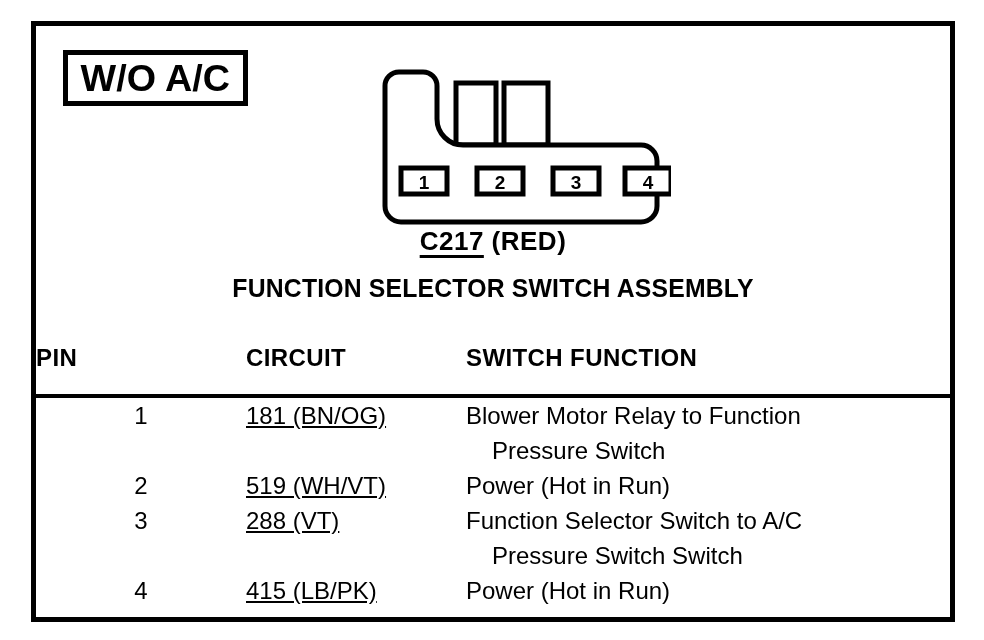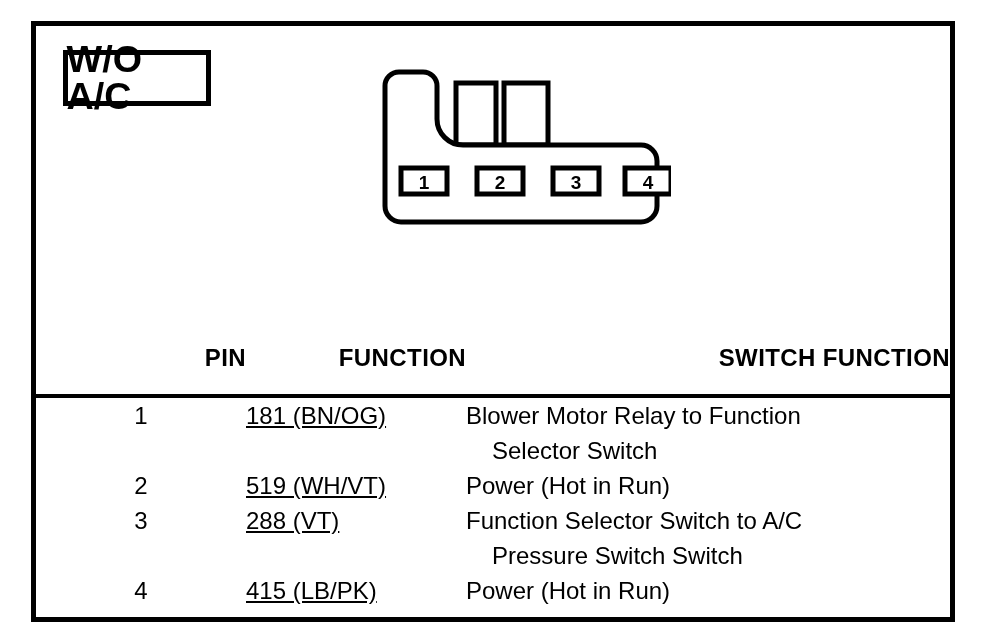--- a/index.html
+++ b/index.html
@@ -26,21 +26,21 @@
     border: 5px solid #000;
     box-sizing: border-box;
     background: #fff;
   }
 
   
   #variant-label-box {
     position: absolute;
     left: 27px;
     top: 24px;
-    width: 148px;
+    width: 185px;
     height: 56px;
     border: 5px solid #000;
     box-sizing: border-box;
     display: flex;
     align-items: center;
     justify-content: center;
   }
   #variant-label-text {
     font-size: 37px;
     font-weight: bold;
@@ -105,21 +105,21 @@
   .col-circ   { width: 220px; }
   .col-func   { width: 484px; }
 
   #table-head-row th {
     height: 72px;
     border-bottom: 4px solid #000;
     font-size: 24px;
     font-weight: bold;
     letter-spacing: 0.4px;
     vertical-align: middle;
-    text-align: right;
+    text-align: left;
   }
   .vline-l { border-left: 4px solid #000; }
 
   .body-cell {
     font-size: 24px;
     font-weight: normal;
     padding-top: 12px;
     line-height: 35px;
   }
   .cell-pin  { text-align: center; }
@@ -166,41 +166,47 @@
         <rect x="284" y="107" width="46" height="26" fill="#ffffff" stroke="#000000" stroke-width="5"></rect>
       </g>
 
       <text x="83" y="128" font-family="Liberation Sans, sans-serif" font-size="19" font-weight="bold" text-anchor="middle" fill="#000000">1</text>
       <text x="159" y="128" font-family="Liberation Sans, sans-serif" font-size="19" font-weight="bold" text-anchor="middle" fill="#000000">2</text>
       <text x="235" y="128" font-family="Liberation Sans, sans-serif" font-size="19" font-weight="bold" text-anchor="middle" fill="#000000">3</text>
       <text x="307" y="128" font-family="Liberation Sans, sans-serif" font-size="19" font-weight="bold" text-anchor="middle" fill="#000000">4</text>
     </svg>
   </div>
 
+  <div id="title-block">
+    <div id="connector-id-line">
+      <span id="connector-id">C217</span><span>&nbsp;</span><span>(RED)</span>
+    </div>
+    <div id="connector-name">FUNCTION SELECTOR SWITCH ASSEMBLY</div>
+  </div>
 
   <table id="pinout-table">
     <colgroup>
       <col class="col-pin">
         <col class="col-circ">
         <col class="col-func">
     </colgroup>
     <thead>
       <tr id="table-head-row">
         <th>PIN</th>
-        <th class="vline-l">FUNCTION</th>
+        <th class="vline-l">CIRCUIT</th>
         <th class="vline-l">SWITCH FUNCTION</th>
       </tr>
     </thead>
     <tbody>
       <tr>
         <td class="body-cell cell-pin">1</td>
         <td class="body-cell cell-circ vline-l">181 (BN/OG)</td>
         <td class="body-cell cell-func vline-l">
           <span class="plain-line">Blower Motor Relay to Function</span>
-          <span class="wrap-line">Selector Switch</span>
+          <span class="wrap-line">Pressure Switch</span>
         </td>
       </tr>
       <tr>
         <td class="body-cell cell-pin">2</td>
         <td class="body-cell cell-circ vline-l">519 (WH/VT)</td>
         <td class="body-cell cell-func vline-l">
           <span class="plain-line">Power (Hot in Run)</span>
         </td>
       </tr>
       <tr>

